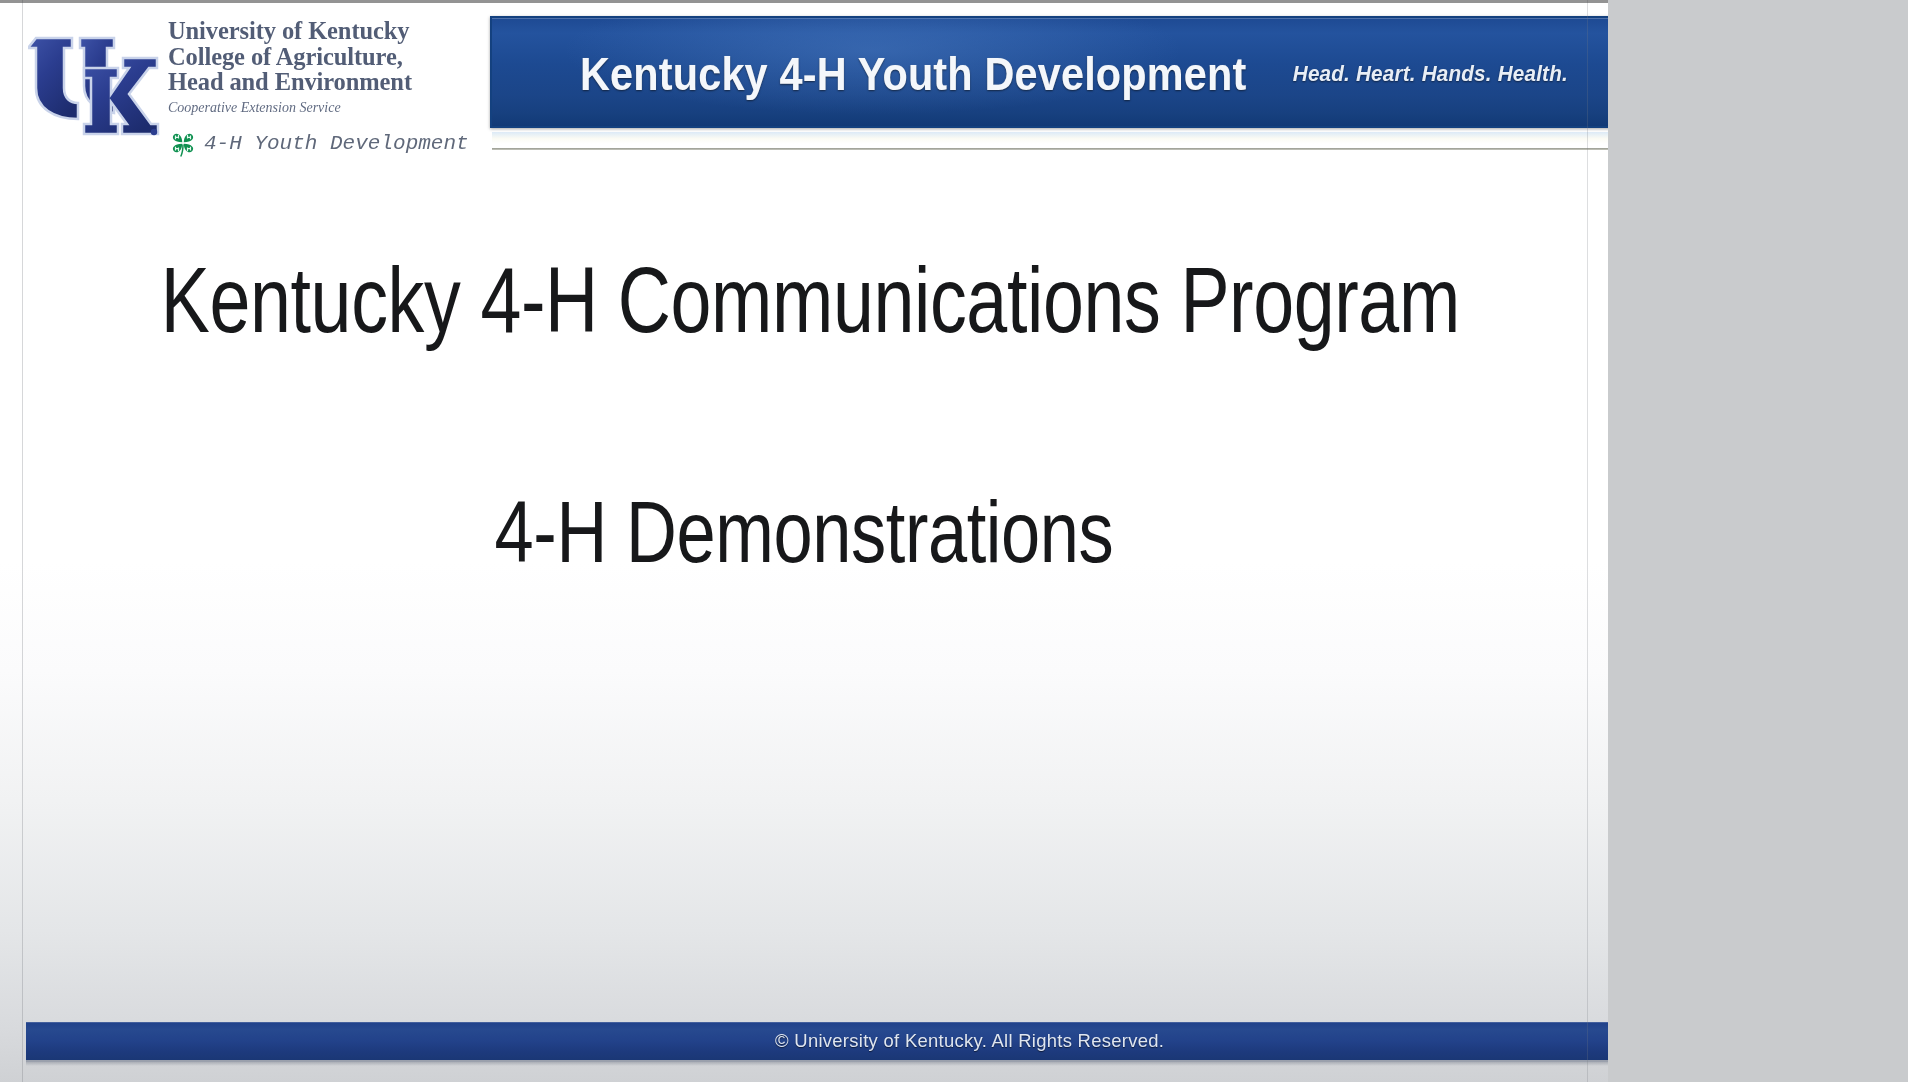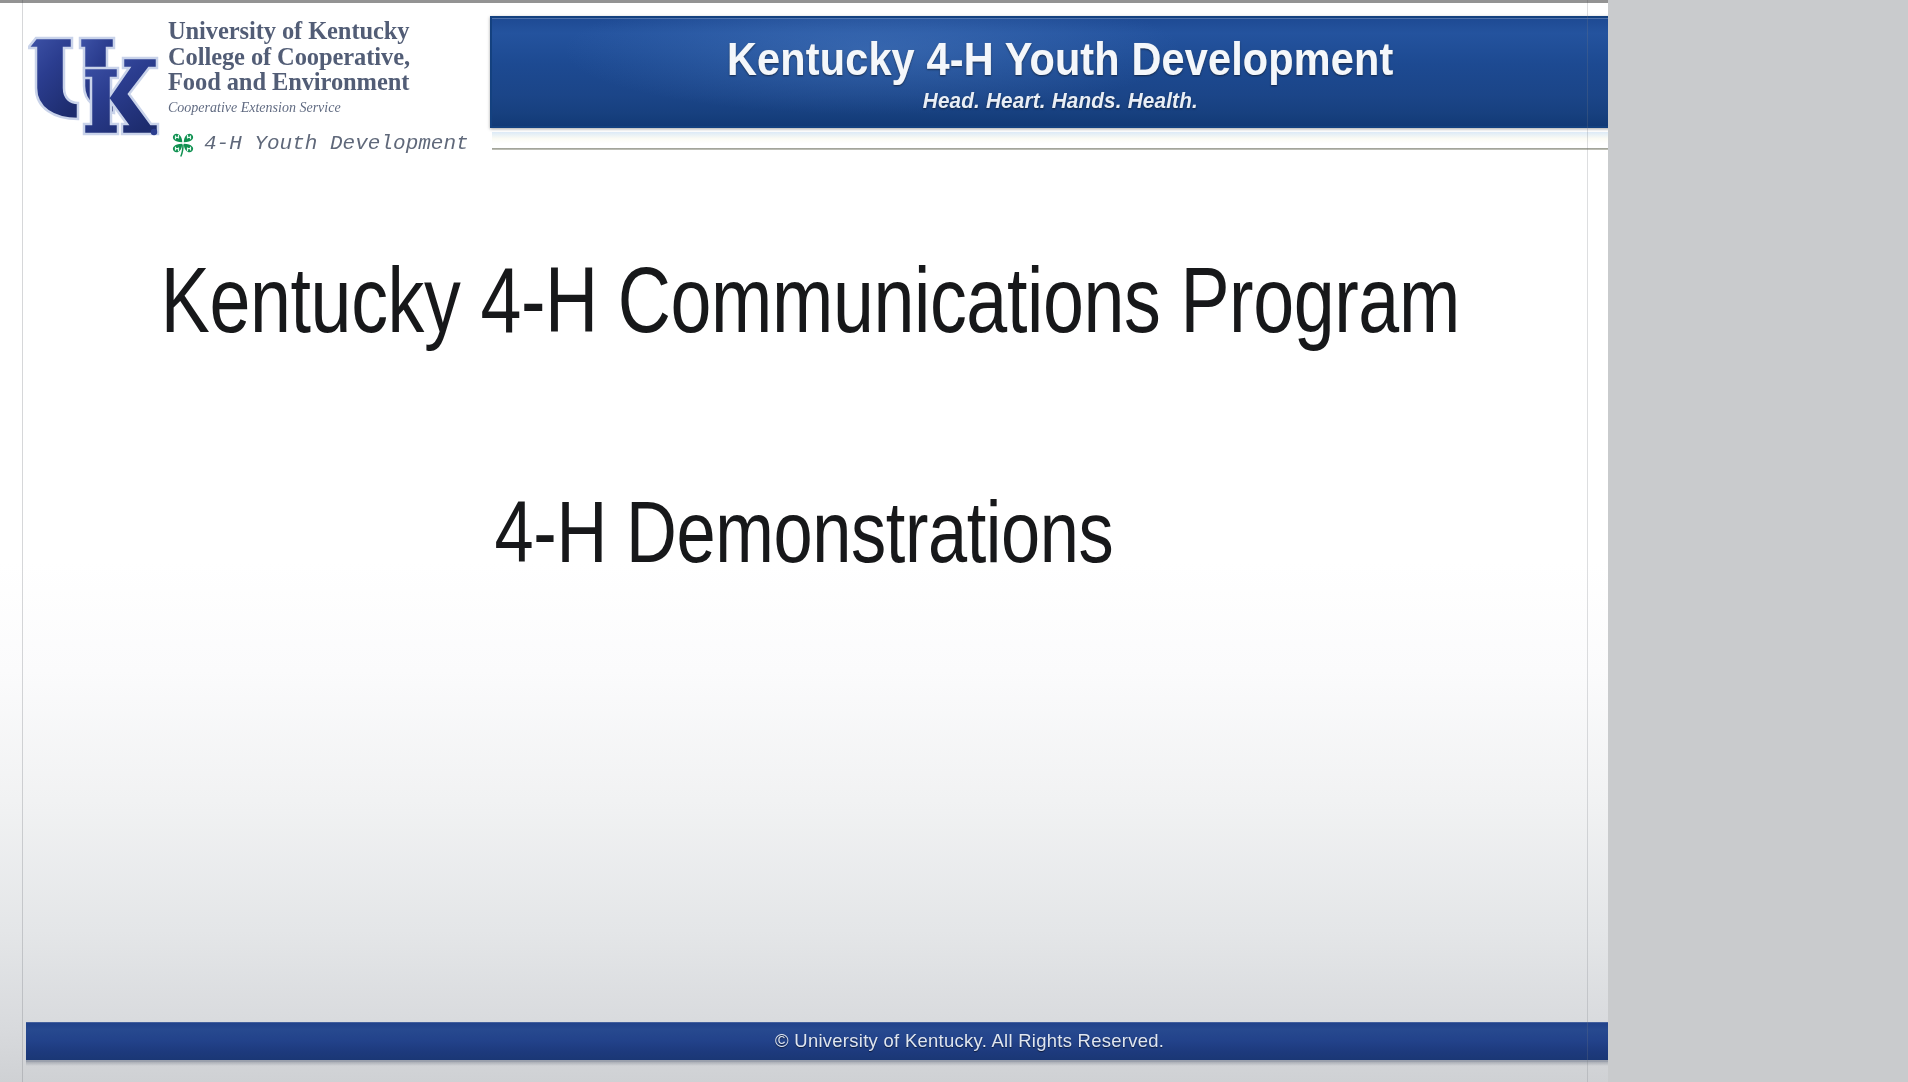--- a/index.html
+++ b/index.html
@@ -137,21 +137,21 @@
         #24539e 14%,
         #1d4a92 42%,
         #1b4588 72%,
         #17407f 88%,
         #123a76 100%);
     border: 2px solid #14417f;
     box-shadow:
       inset 0 1px 0 rgba(255,255,255,.22),
       0 1px 3px rgba(0,0,0,.35);
     display: flex;
-    flex-direction: column;
+    flex-direction: row;
     align-items: center;
     justify-content: center;
     overflow: hidden;
   }
   .banner-glow {
     position: absolute;
     left: 6%;
     top: -30%;
     width: 55%;
     height: 120%;
@@ -319,22 +319,22 @@
 
           <g fill="url(#ukgrad)" stroke="#c9d3ea" stroke-width="2.5">
             <path d="M56 40 h34 v10 h-7 v16 l18 -26 h-6 v-10 h34 v10 h-8 l-20 26 l22 30 h7 v10 h-36 v-10 h5 l-16 -22 v22 h7 v10 h-34 v-10 h7 v-46 h-7 z"></path>
           </g>
           <circle cx="126" cy="104" r="3.2" fill="#2b3d8f"></circle>
         </svg>
       </div>
 
       <div class="uk-textblock">
         <div class="uk-line">University of Kentucky</div>
-        <div class="uk-line">College of Cooperative,</div>
-        <div class="uk-line">Food and Environment</div>
+        <div class="uk-line">College of Agriculture,</div>
+        <div class="uk-line">Head and Environment</div>
         <div class="uk-line sub">Cooperative Extension Service</div>
       </div>
 
       <div class="uk-4h-line">
         <span class="uk-4h-clover">
           <svg viewBox="0 0 40 40" xmlns="http://www.w3.org/2000/svg">
             <g fill="#0f9050">
               <path d="M19 19 C19 10 12 5 8 9 C4 13 8 19 19 19 Z"></path>
               <path d="M21 19 C21 10 28 5 32 9 C36 13 32 19 21 19 Z"></path>
               <path d="M19 21 C19 30 12 35 8 31 C4 27 8 21 19 21 Z"></path>

